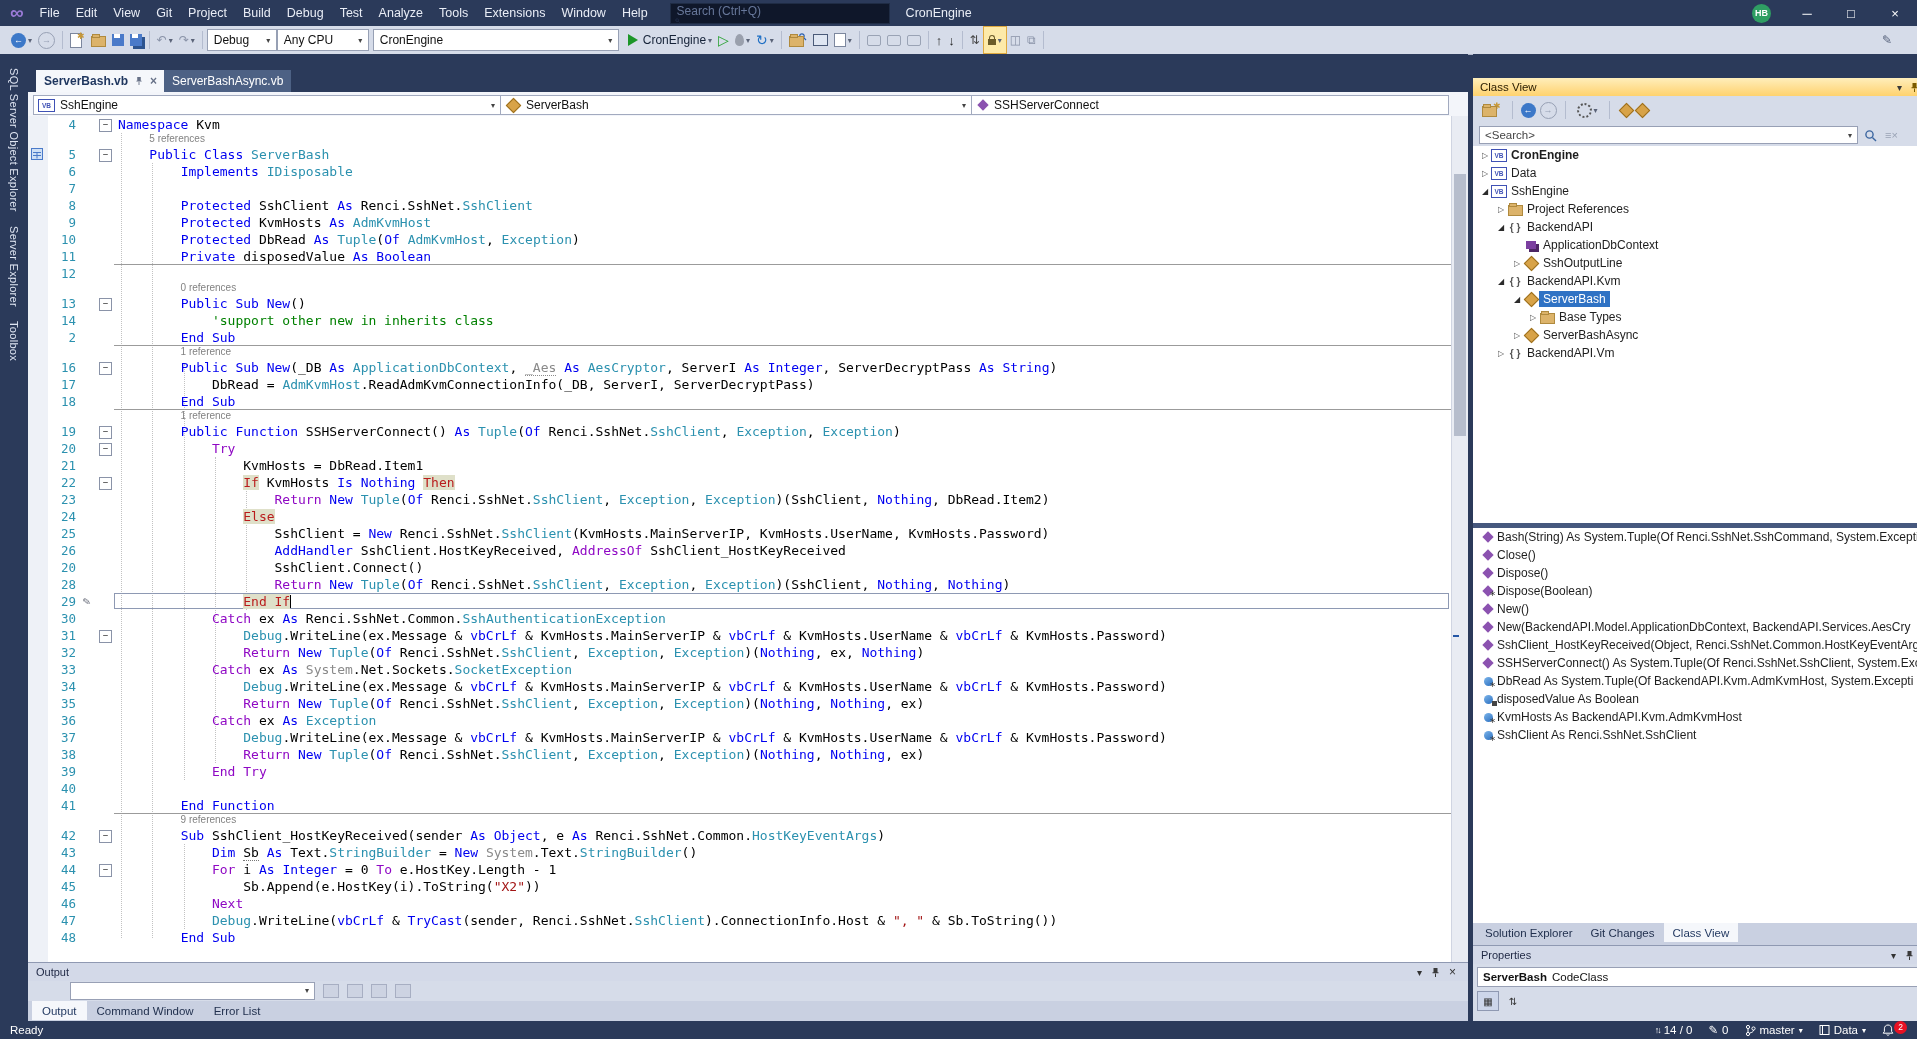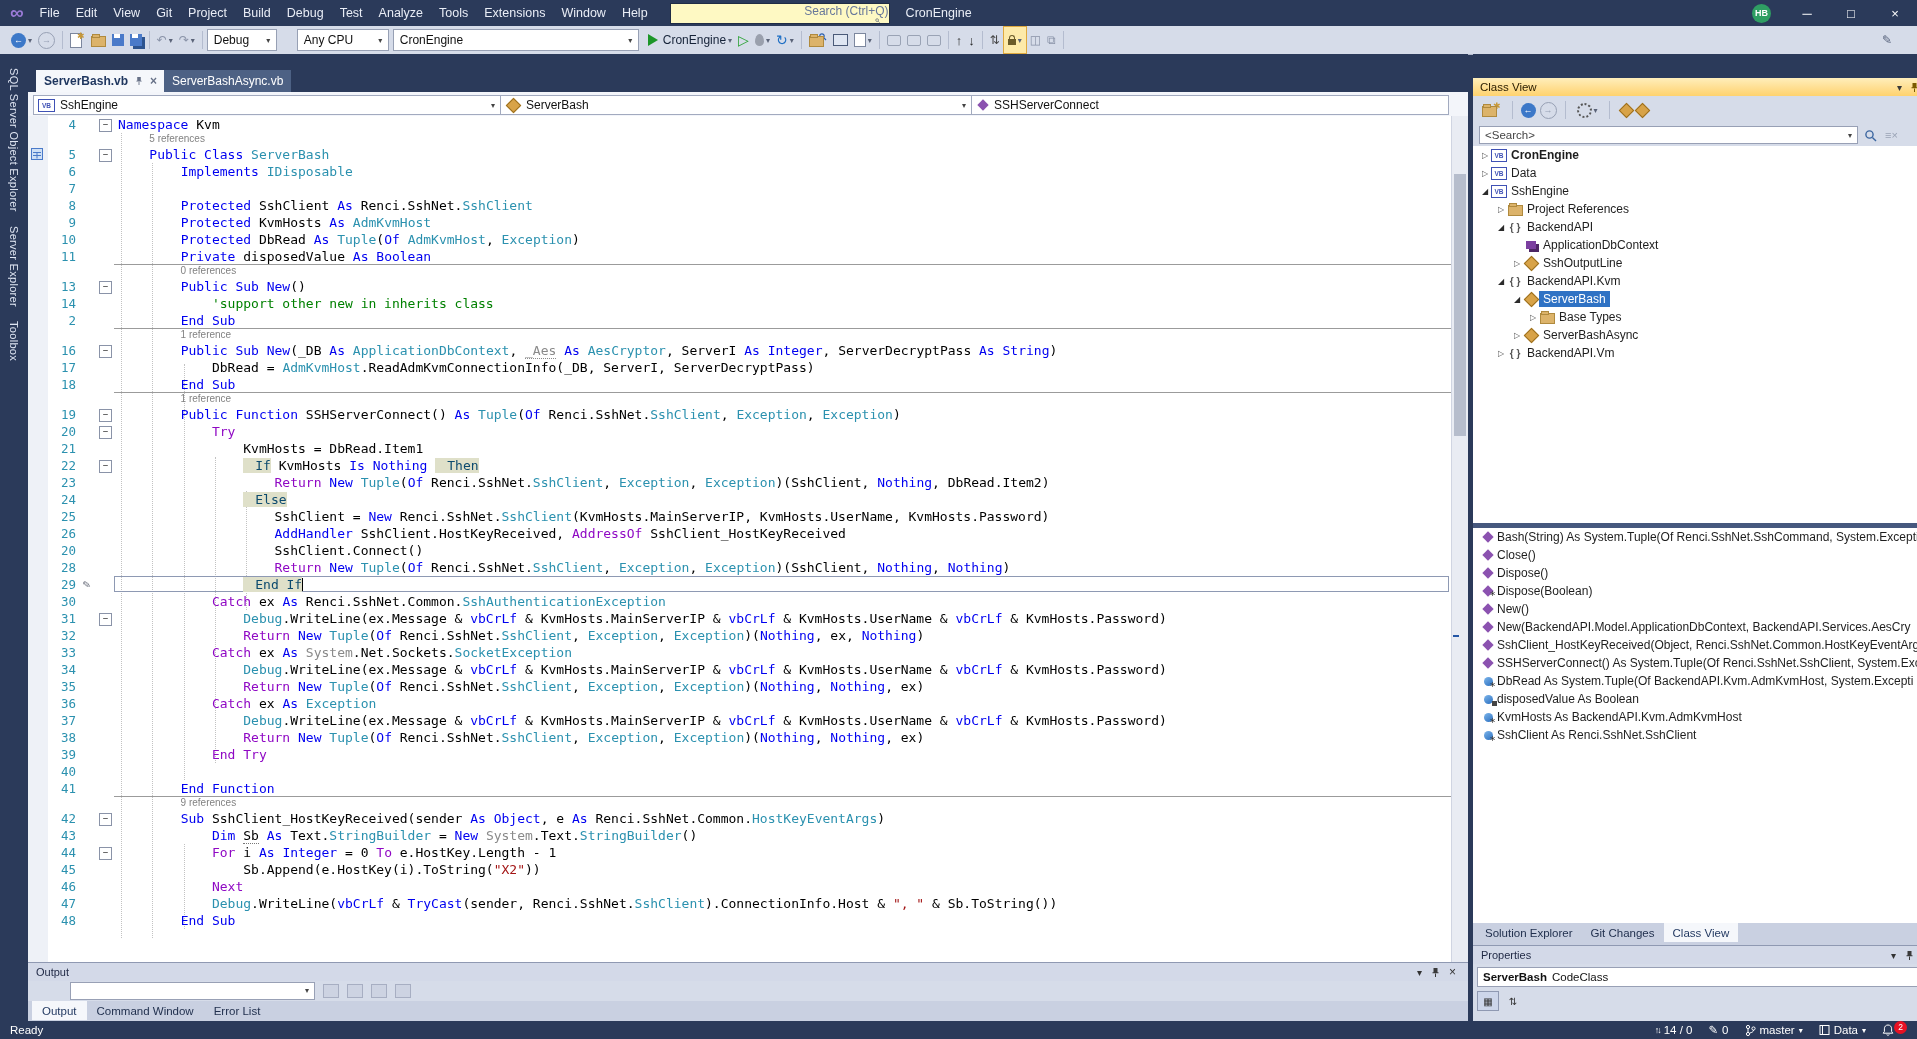--- a/index.html
+++ b/index.html
@@ -2,21 +2,21 @@
 <html><head>
 <meta charset="utf-8">
 <style>
   html,body{margin:0;padding:0;}
   body{width:1917px;height:1039px;position:relative;overflow:hidden;background:#2b3a5a;
        font-family:"Liberation Sans",sans-serif;-webkit-font-smoothing:antialiased;}
   
   .titlebar{position:absolute;left:0;top:0;right:0;height:26px;background:#2b3a5a;display:flex;align-items:center;color:#e9edf6;}
   .vslogo{font-size:19px;font-weight:bold;color:#9b7bd8;margin:0 8px 0 10px;line-height:26px;}
   .menu-item{font-size:12.5px;padding:0 8px;line-height:26px;cursor:default;}
-  .tb-search{width:218px;height:19px;background:#fef9c3;border:1px solid #1f2c45;display:flex;align-items:flex-end;margin-left:14px;flex-direction:column;}
+  .tb-search{width:218px;height:19px;background:#0f172a;border:1px solid #1f2c45;display:flex;align-items:flex-start;margin-left:14px;flex-direction:column;}
   .tb-search span.ph{flex:1;font-size:12px;color:#6b7astrip;color:#67779a;padding-left:6px;}
   .solname{font-size:12.5px;margin-left:16px;}
   .avatar{width:19px;height:19px;border-radius:50%;background:#2f9e63;color:#fff;font-size:9px;font-weight:bold;
           display:flex;align-items:center;justify-content:center;margin-left:auto;margin-right:14px;}
   .winbtn{width:44px;height:26px;display:flex;align-items:center;justify-content:center;font-size:13px;color:#fff;}
   
   .toolbar{position:absolute;left:0;top:26px;right:0;height:28px;background:#d6dce9;border-bottom:1px solid #b3bacd;
            display:flex;align-items:center;padding-left:8px;font-size:12px;color:#1e2743;}
   .tsep{width:1px;height:18px;background:#b4bccf;margin:0 4px;}
   .ticon{height:22px;display:flex;align-items:center;justify-content:center;padding:0 3px;position:relative;}
@@ -57,21 +57,21 @@
   .guide{position:absolute;border-left:1px dotted #c2c2c2;width:0;}
   .cl{height:17px;position:relative;font-family:"DejaVu Sans Mono",monospace;font-size:13px;line-height:17px;color:#010101;}
   .cl .num{position:absolute;left:0;width:48px;text-align:right;color:#2b91af;font-size:12.5px;}
   .cl .ct{position:absolute;left:90px;white-space:pre;top:0;}
   .fold{position:absolute;left:71px;top:3px;width:11px;height:11px;border:1px solid #8a93a8;background:#fff;
         font:9px/9px "DejaVu Sans Mono",monospace;text-align:center;color:#333;}
   .lensrow{height:13px;position:relative;}
   .lensrow span{position:absolute;top:0;font-size:10px;line-height:12px;color:#828282;font-family:"Liberation Sans",sans-serif;}
   .cl.sepline:after{content:"";position:absolute;left:86px;right:0;bottom:0;border-bottom:1px solid #9b9b9b;}
   .cl.cur:before{content:"";position:absolute;left:86px;right:3px;top:0;bottom:1px;border:1px solid #8e99b3;}
-  .sk{color:#0000f0;} .sc{color:#8f08c4;} .sch{color:#0c4a6e;background:#dfe0c9;padding-left:12px;} .st{color:#2b91af;}
+  .sk{color:#0000f0;} .sc{color:#8f08c4;} .sch{color:#b91c1c;background:#dfe0c9;} .st{color:#2b91af;}
   .sp{color:#010101;} .sg{color:#8a8a8a;} .sgu{color:#8a8a8a;border-bottom:1px dotted #8a8a8a;}
   .su{border-bottom:1px dotted #777;} .ss{color:#a31515;} .sm{color:#008000;}
   .caret{display:inline-block;width:1px;height:13px;background:#000;vertical-align:-2px;}
   .pencil{position:absolute;left:55px;top:0;font-size:12px;color:#5a5f6e;transform:rotate(-12deg);}
   .lineglyph{position:absolute;left:3px;top:2px;}
   .vscroll{position:absolute;right:0;top:62px;width:16px;bottom:24px;background:#e9ecf3;border-left:1px solid #d0d5e2;}
   .vthumb{position:absolute;left:2px;right:2px;top:58px;height:262px;background:#b6bdcc;}
   .caretmark{position:absolute;left:1px;width:6px;height:2px;top:519px;background:#2456a5;}
   .estatus{position:absolute;left:0;right:0;bottom:0;height:24px;background:#d3d9e8;border-top:1px solid #a6aec4;
            font-size:11.5px;color:#1c2743;}
@@ -198,21 +198,21 @@
       <span class="floppy" style="box-shadow:3px 3px 0 #2d548f"></span>
     </div>
   <div class="tsep"></div>
   <div class="ticon gray">↶<span class="carDn">▾</span></div>
   <div class="ticon gray">↷<span class="carDn">▾</span></div>
   <div class="tsep"></div>
   <div class="combo" style="width:62px">
       <span>Debug</span>
       <span class="arr">▾</span>
     </div>
-  <div class="combo" style="width:84px;margin-left:20px">
+  <div class="combo" style="width:84px;margin-left:0">
       <span>Any CPU</span>
       <span class="arr">▾</span>
     </div>
   <div class="combo" style="width:238px;margin-left:4px">
       <span>CronEngine</span>
       <span class="arr">▾</span>
     </div>
   <div class="ticon" style="margin-left:6px">
       <span class="play"></span>
       <span style="color:#152238">CronEngine</span>
@@ -348,20 +348,24 @@
           <span class="num">9</span>
           <span class="ct"><span>        </span><span class="sk">Protected</span><span class="sp"> KvmHosts </span><span class="sk">As</span><span class="sp"> </span><span class="st">AdmKvmHost</span></span>
         </div>
         <div class="cl">
           <span class="num">10</span>
           <span class="ct"><span>        </span><span class="sk">Protected</span><span class="sp"> DbRead </span><span class="sk">As</span><span class="sp"> </span><span class="st">Tuple</span><span class="sp">(</span><span class="sk">Of</span><span class="sp"> </span><span class="st">AdmKvmHost</span><span class="sp">, </span><span class="st">Exception</span><span class="sp">)</span></span>
         </div>
         <div class="cl sepline">
           <span class="num">11</span>
           <span class="ct"><span>        </span><span class="sk">Private</span><span class="sp"> disposedValue </span><span class="sk">As</span><span class="sp"> </span><span class="sk">Boolean</span></span>
+        </div>
+        <div class="cl">
+          <span class="num">12</span>
+          <span class="ct"><span></span></span>
         </div>
         <div class="lensrow">
           <span style="left: 152.603px;">0 references</span>
         </div>
         <div class="cl">
           <span class="num">13</span>
           <span class="fold">−</span>
           <span class="ct"><span>        </span><span class="sk">Public Sub New</span><span class="sp">()</span></span>
         </div>
         <div class="cl">

